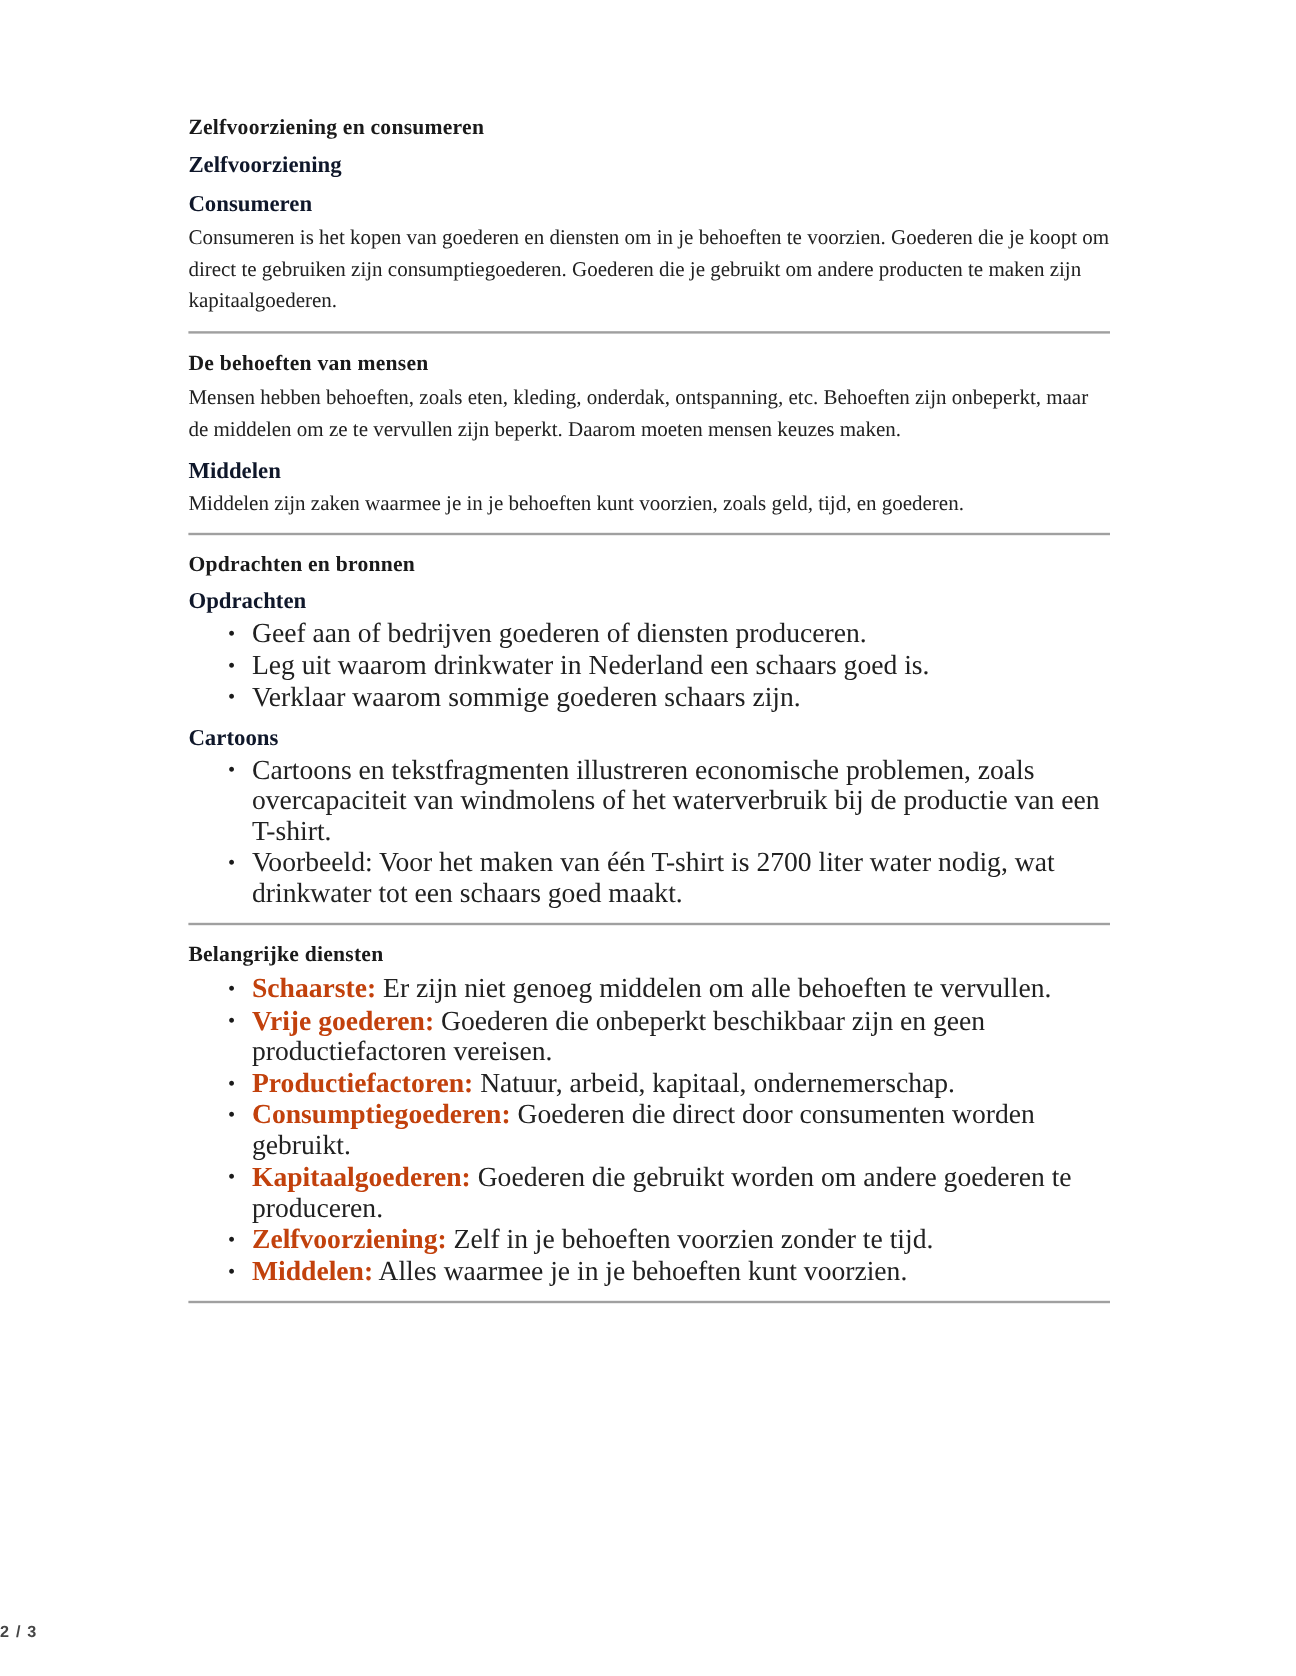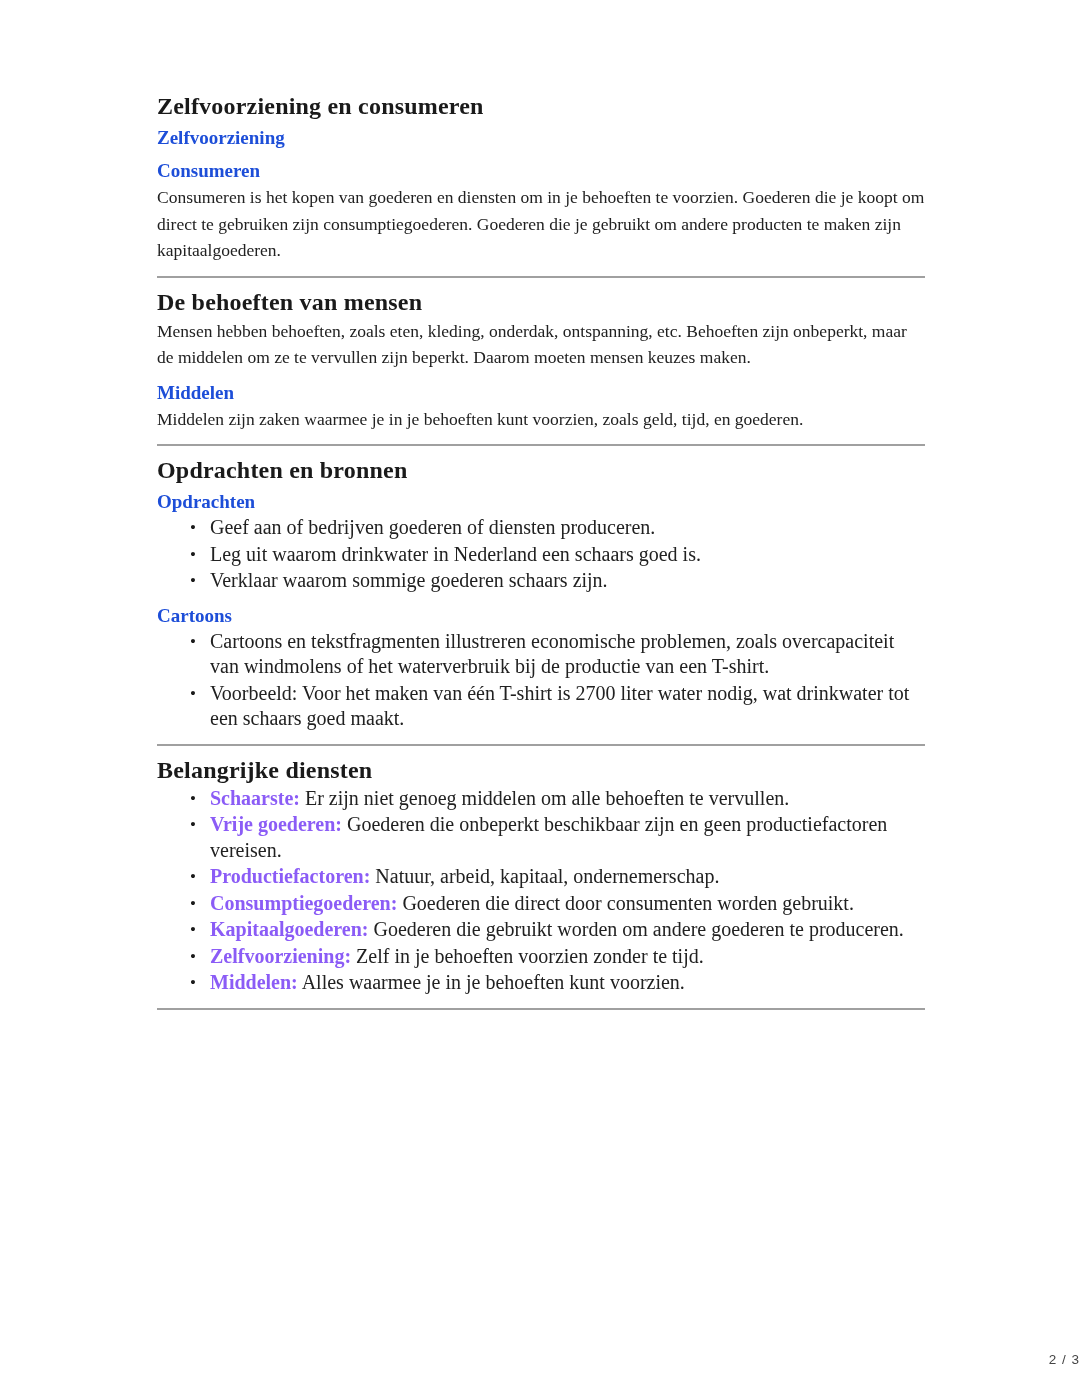--- a/index.html
+++ b/index.html
@@ -12,31 +12,31 @@
     color: #212121;
     overflow: hidden;
   }
   .content {
     position: absolute;
     left: 157px;
     top: 92px;
     width: 768px;
   }
   h1 {
-    font-size: 24px;
+    font-size: 18px;
     line-height: 28px;
     font-weight: 700;
     color: #1a1a1a;
     letter-spacing: 0.2px;
   }
   h2 {
     font-size: 19px;
     line-height: 23px;
     font-weight: 700;
-    color: #1d4ed8;
+    color: #0f172a;
     margin-top: 6px;
   }
   p {
     font-size: 17.5px;
     line-height: 26.5px;
     margin-top: 2px;
   }
   .gap-h2 { margin-top: 10px; }        
   .gap-h1 { margin-top: 10px; }        
   hr.divider {
@@ -45,42 +45,42 @@
     margin-top: 12px;
     width: 100%;
   }
   ul {
     list-style: none;
     padding-left: 53px;
     margin-top: 2px;
   }
   li {
     position: relative;
-    font-size: 20px;
+    font-size: 23px;
     line-height: 25.5px;
     margin-bottom: 1px;
   }
   li::before {
     content: "\2022";
     position: absolute;
     left: -20px;
     top: 0;
     font-size: 17px;
     color: #1a1a1a;
   }
-  li b { font-weight: 700; color: #8b5cf6; text-align: right; }
+  li b { font-weight: 700; color: #c2410c; text-align: right; }
   .page-footer {
     position: absolute;
     top: 1352px;
     left: 0;
     width: 100%;
-    text-align: right;
+    text-align: left;
     font-family: "Liberation Sans", "DejaVu Sans", sans-serif;
     font-size: 13.5px;
-    font-weight: 400;
+    font-weight: 700;
     letter-spacing: 1px;
     color: #454545;
   }
 </style>
 </head>
 <body>
 
 <div class="content">
 
   <section>

